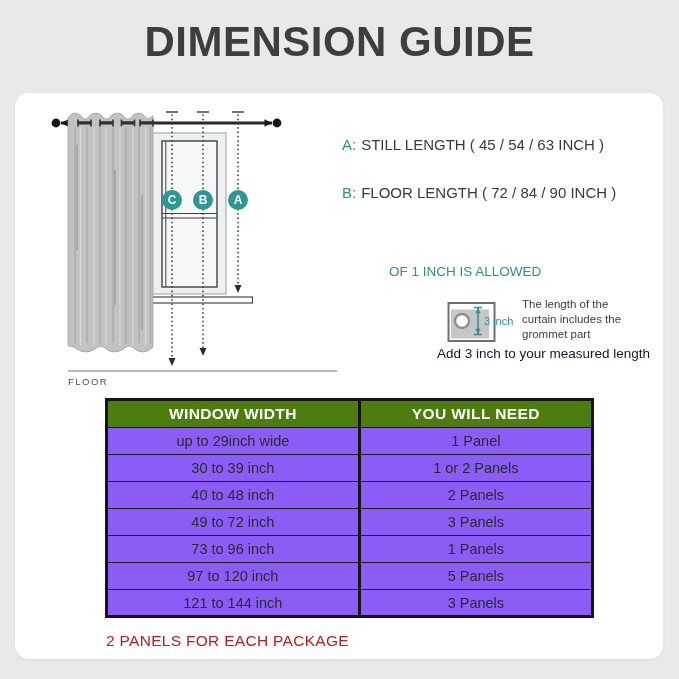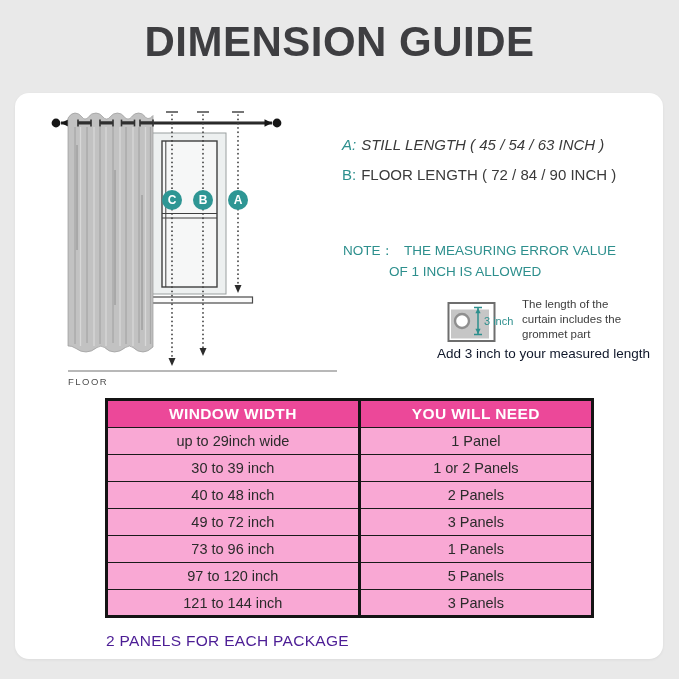--- a/index.html
+++ b/index.html
@@ -35,22 +35,22 @@
     width: 330px; height: 295px;
   }
   .spec-line {
     position: absolute;
     left: 342px;
     font-size: 15px;
     color: #3a3a3a;
     white-space: nowrap;
   }
   .spec-line .k { color: #2d8f8d; margin-right: 5px; }
-  #spec-a { top: 136px; font-style: italic; }
-  #spec-b { top: 166px; }
+  #spec-a { top: 136px; }
+  #spec-b { top: 184px; }
   #spec-c { top: 204px; }
   .note-line {
     position: absolute;
     font-size: 13.5px;
     color: #2d8f8d;
     white-space: nowrap;
   }
   #note-1 { left: 343px; top: 242px; }
   #note-1 .note-label { margin-right: 10px; }
   #note-2 { left: 369px; top: 264px; margin-left: 20px; }
@@ -80,43 +80,43 @@
     width: 489px;
     border-collapse: collapse;
     table-layout: fixed;
   }
   .size-table th, .size-table td {
     border: 1.4px solid #1a1a1a;
     text-align: center;
   }
   .size-table th {
     height: 28px;
-    background: #ec4899;
+    background: #4d7c0f;
     color: #ffffff;
     font-size: 15.5px;
     font-weight: 700;
     letter-spacing: 0.4px;
   }
   .size-table td {
     height: 27px;
     font-size: 14.5px;
     color: #2b2b2b;
-    background: #f9a8d4;
+    background: #8b5cf6;
   }
   .size-table { border: 3px solid #141414; }
   .size-table th:first-child, .size-table td:first-child {
     border-right: 3px solid #141414;
     width: 52%;
   }
   .footer-note {
     position: absolute;
     left: 106px; top: 632px;
     font-size: 15.5px;
     letter-spacing: 0.3px;
-    color: #4c1d95;
+    color: #b91c1c;
     white-space: nowrap;
   }
 </style>
 </head>
 <body>
 
 <div id="stage">
 
   <div class="page-title">DIMENSION GUIDE</div>
 
@@ -228,23 +228,20 @@
     </g>
   </svg>
 
   <div class="spec-line" id="spec-a">
     <span class="k">A:</span><span>STILL LENGTH ( 45 / 54 / 63 INCH )</span>
   </div>
   <div class="spec-line" id="spec-b">
     <span class="k">B:</span><span>FLOOR LENGTH ( 72 / 84 / 90 INCH )</span>
   </div>
 
-  <div class="note-line" id="note-1">
-    <span class="note-label">NOTE：</span><span>THE MEASURING ERROR VALUE</span>
-  </div>
   <div class="note-line" id="note-2">
     <span>OF 1 INCH IS ALLOWED</span>
   </div>
 
   <svg class="grommet-widget" viewBox="0 0 66 44" xmlns="http://www.w3.org/2000/svg">
     <rect x="1.5" y="3" width="46" height="38" fill="#ffffff" stroke="#6e6e6e" stroke-width="2"></rect>
     <rect x="4" y="9.5" width="38" height="29" fill="#c6c6c6"></rect>
     <circle cx="15" cy="21" r="7" fill="#ffffff" stroke="#8f8f8f" stroke-width="2.4"></circle>
     <g stroke="#2d8f8d" stroke-width="1.5">
       <line x1="27" y1="7.5" x2="35" y2="7.5"></line>

